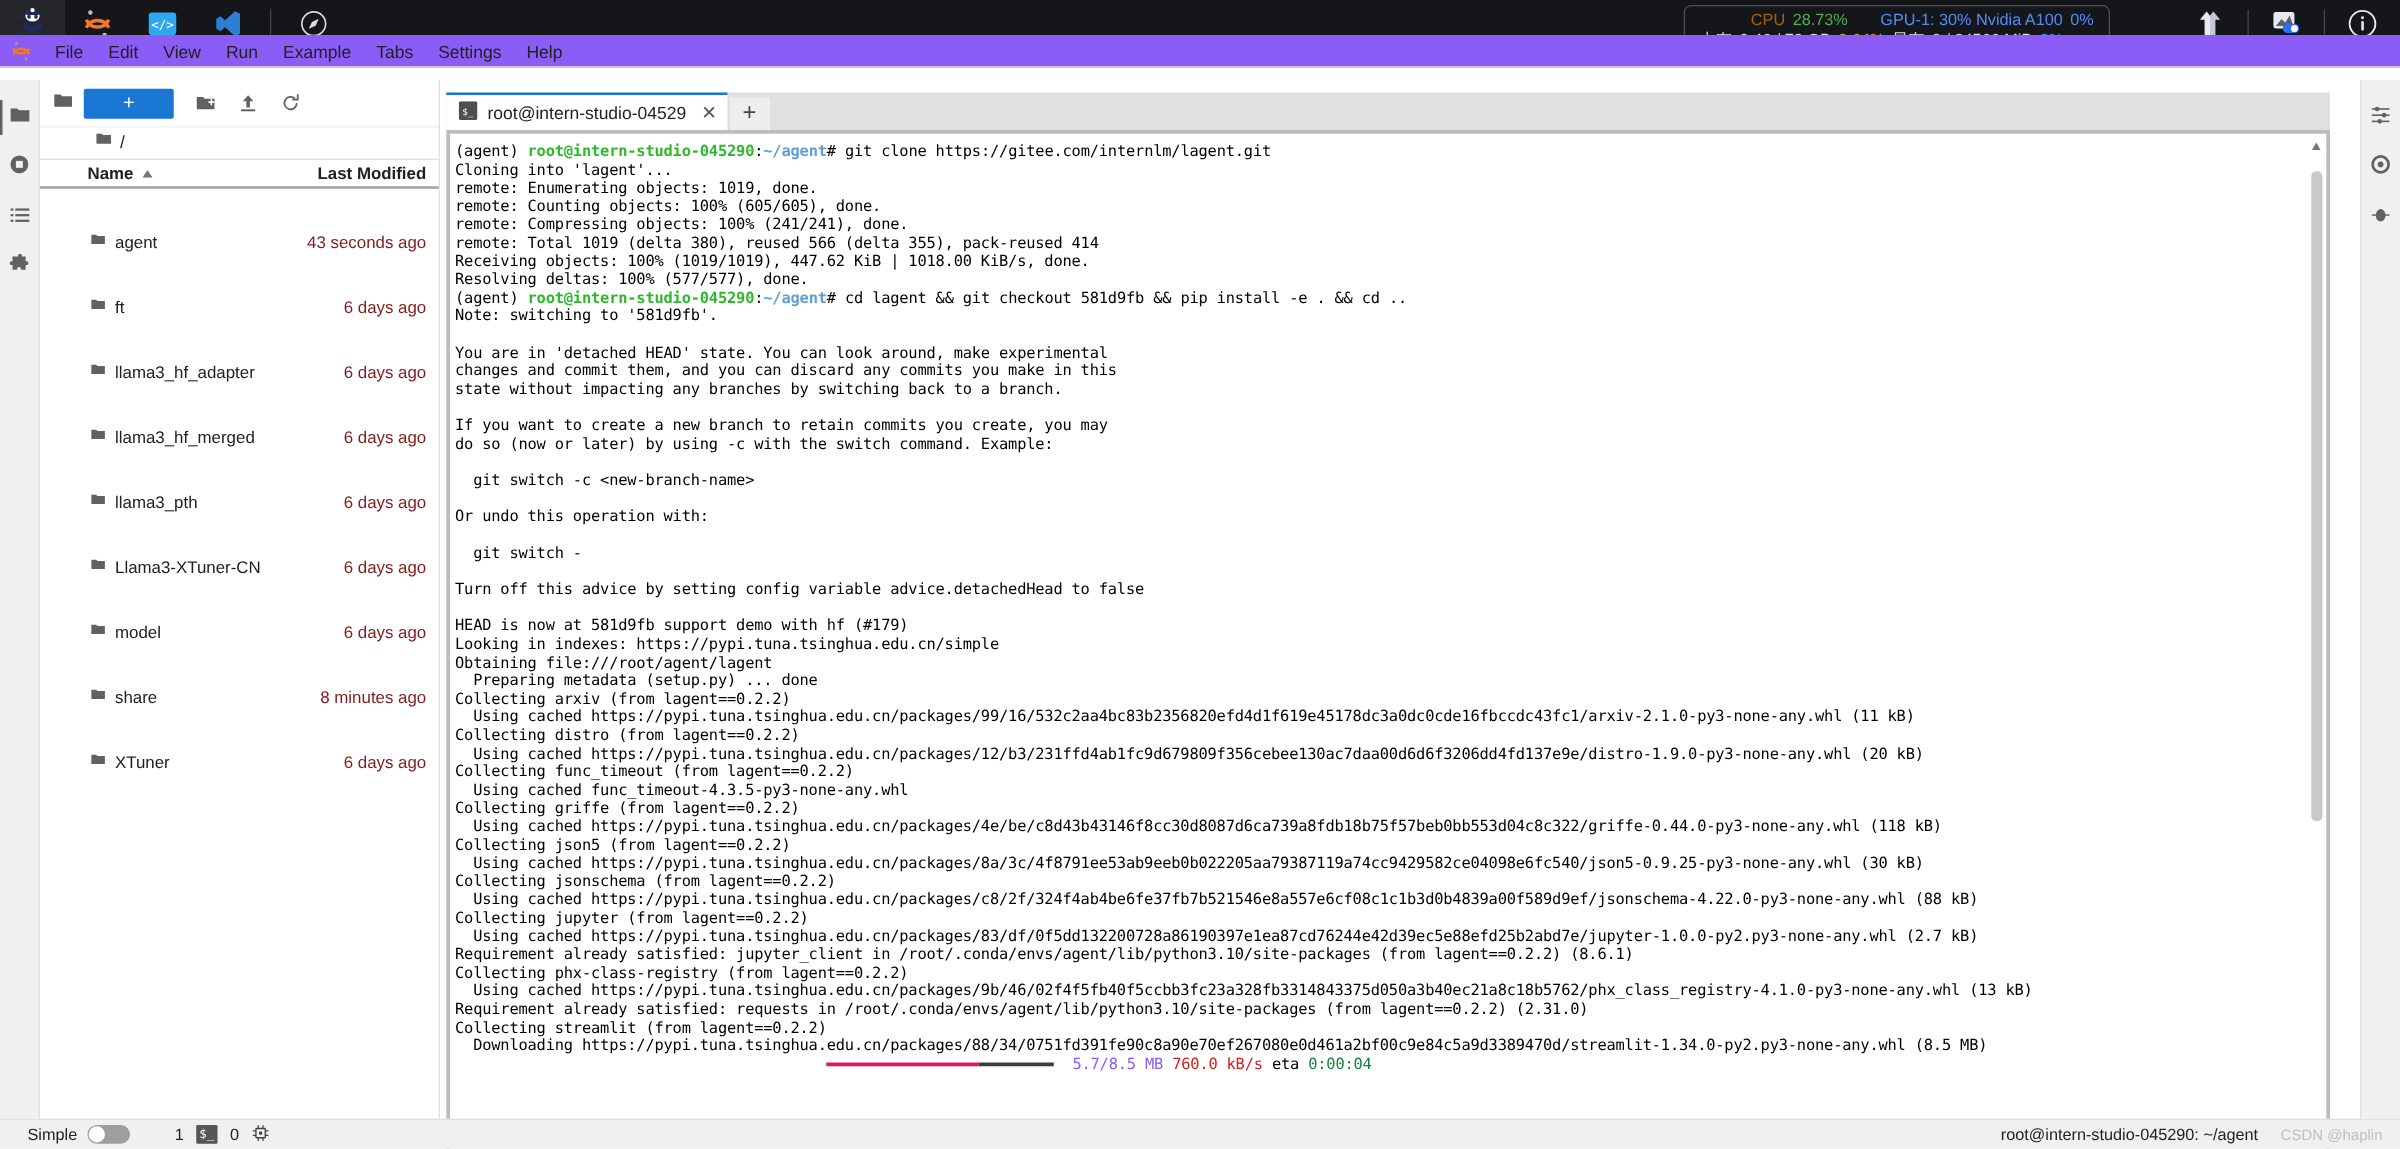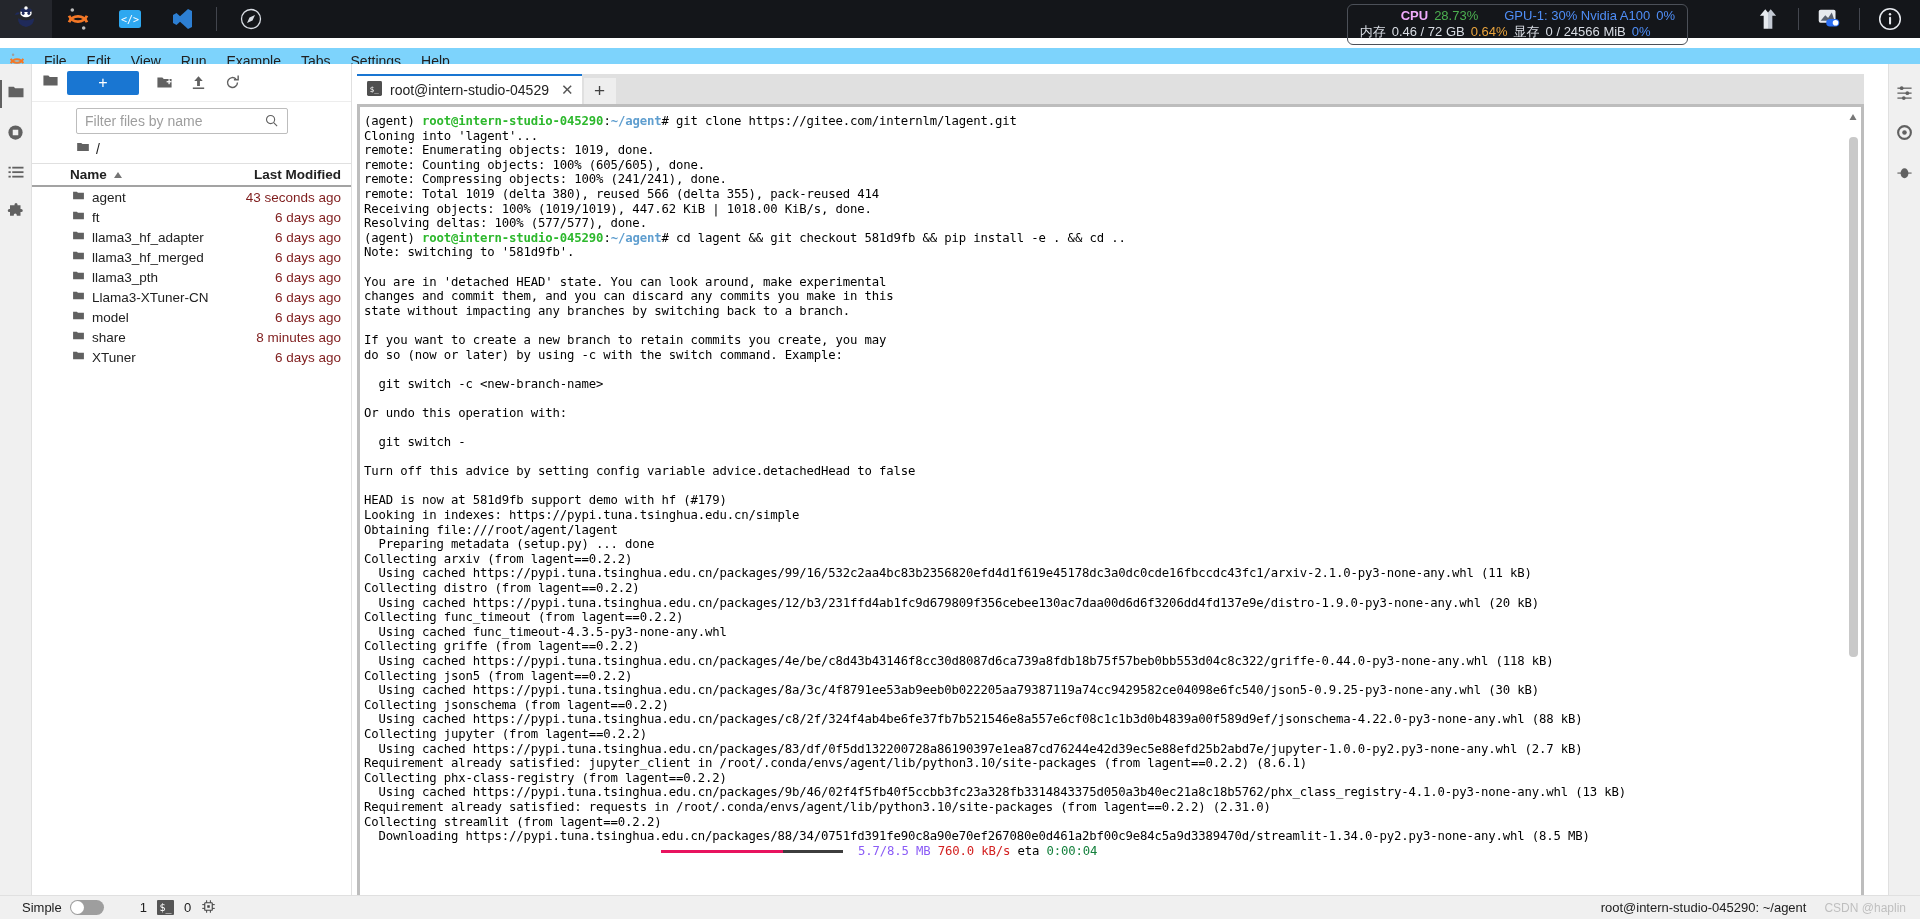--- a/index.html
+++ b/index.html
@@ -24,42 +24,42 @@
 
   .sysmon {
     position: absolute; right: 232px; top: 4px;
     border: 1px solid #4c5058; border-radius: 6px;
     padding: 3px 12px 4px 12px;
     font-size: 13px; line-height: 16px;
     font-family: "Liberation Sans", sans-serif;
     white-space: nowrap;
   }
   .sysmon .row { display: flex; gap: 0; align-items: baseline; }
-  .sysmon .lbl { color: #f0abfc; font-weight: bold; margin-left: 41px; }
+  .sysmon .lbl { color: #a16207; font-weight: normal; margin-left: 41px; }
   .sysmon .lbl2 { color: #d8dce3; }
   .sysmon .g { color: #4caf50; }
   .sysmon .o { color: #e8a33d; }
   .sysmon .b { color: #4f8ef7; }
   .sysmon .gap { display: inline-block; width: 26px; }
   .sysmon .sp { display: inline-block; width: 6px; }
 
   .tb-right-icons {
     position: absolute; right: 0; top: 0; height: 38px;
     display: flex; align-items: center;
   }
   .tb-icon {
     width: 60px; height: 38px; display: flex; align-items: center; justify-content: center;
     cursor: pointer;
   }
   .tb-vsep { width: 1px; height: 22px; background: #44474f; }
 
   
   #menubar {
-    position: absolute; left: 0; top: 48px; width: 1920px; height: 26px;
-    background: #7dd3fc; border-bottom: 1px solid #e0e0e0;
+    position: absolute; left: 0; top: 28px; width: 1920px; height: 26px;
+    background: #8b5cf6; border-bottom: 1px solid #e0e0e0;
     display: flex; align-items: center;
   }
   #menubar .logo { width: 34px; display: flex; justify-content: center; align-items: center; }
   #menubar .mi {
     padding: 3px 10px; font-size: 14px; color: #212121; cursor: pointer;
   }
 
   
   #rail {
     position: absolute; left: 0; top: 64px; width: 32px; height: 831px;
@@ -107,21 +107,21 @@
   }
   #fb-header {
     display: flex; align-items: center; border-top: 1px solid #e0e0e0; border-bottom: 2px solid #a3a3a3;
     height: 24px; font-size: 13.5px; font-weight: bold; color: #212121;
     padding-left: 38px;
   }
   #fb-header .col-name { flex: 1; display: flex; align-items: center; gap: 6px; cursor: pointer; }
   #fb-header .col-mod { width: 130px; text-align: right; padding-right: 10px; cursor: pointer; }
   .fb-row {
     display: flex; align-items: center; height: 20px; font-size: 13.5px; color: #212121;
-    padding-left: 40px; cursor: pointer;
+    padding-left: 40px; cursor: pointer; margin-top: 32px;
   }
   .fb-row .fname { flex: 1; display: flex; align-items: center; gap: 7px; white-space: nowrap; }
   .fb-row .fmod { width: 130px; text-align: right; padding-right: 10px; color: #7f1d1d; }
 
   
   #main {
     position: absolute; left: 352px; top: 64px; width: 1840px; height: 831px;
     background: #fff;
   }
   #tabbar {
@@ -378,29 +378,20 @@
       </svg>
     </div>
     <div class="fb-tb-icon">
       <svg width="17" height="17" viewBox="0 0 24 24">
         <path d="M19 12a7 7 0 1 1-2.1-5" fill="none" stroke="#616161" stroke-width="2"></path>
         <path d="M20 2v6h-6" fill="none" stroke="#616161" stroke-width="2"></path>
       </svg>
     </div>
   </div>
 
-  <div id="fb-filter-wrap">
-    <input id="fb-filter" placeholder="Filter files by name" style="">
-    <span class="filter-search-icon">
-      <svg width="15" height="15" viewBox="0 0 24 24">
-        <circle cx="10.5" cy="10.5" r="6.5" fill="none" stroke="#616161" stroke-width="1.8"></circle>
-        <line x1="15.5" y1="15.5" x2="21" y2="21" stroke="#616161" stroke-width="1.8"></line>
-      </svg>
-    </span>
-  </div>
 
   <div id="fb-breadcrumb">
     <span>
       <svg width="14" height="14" viewBox="0 0 24 24">
           <path d="M2 5h7l2 2h11v12H2z" fill="#616161"></path>
         </svg>
     </span>
     <span>/</span>
   </div>
 

